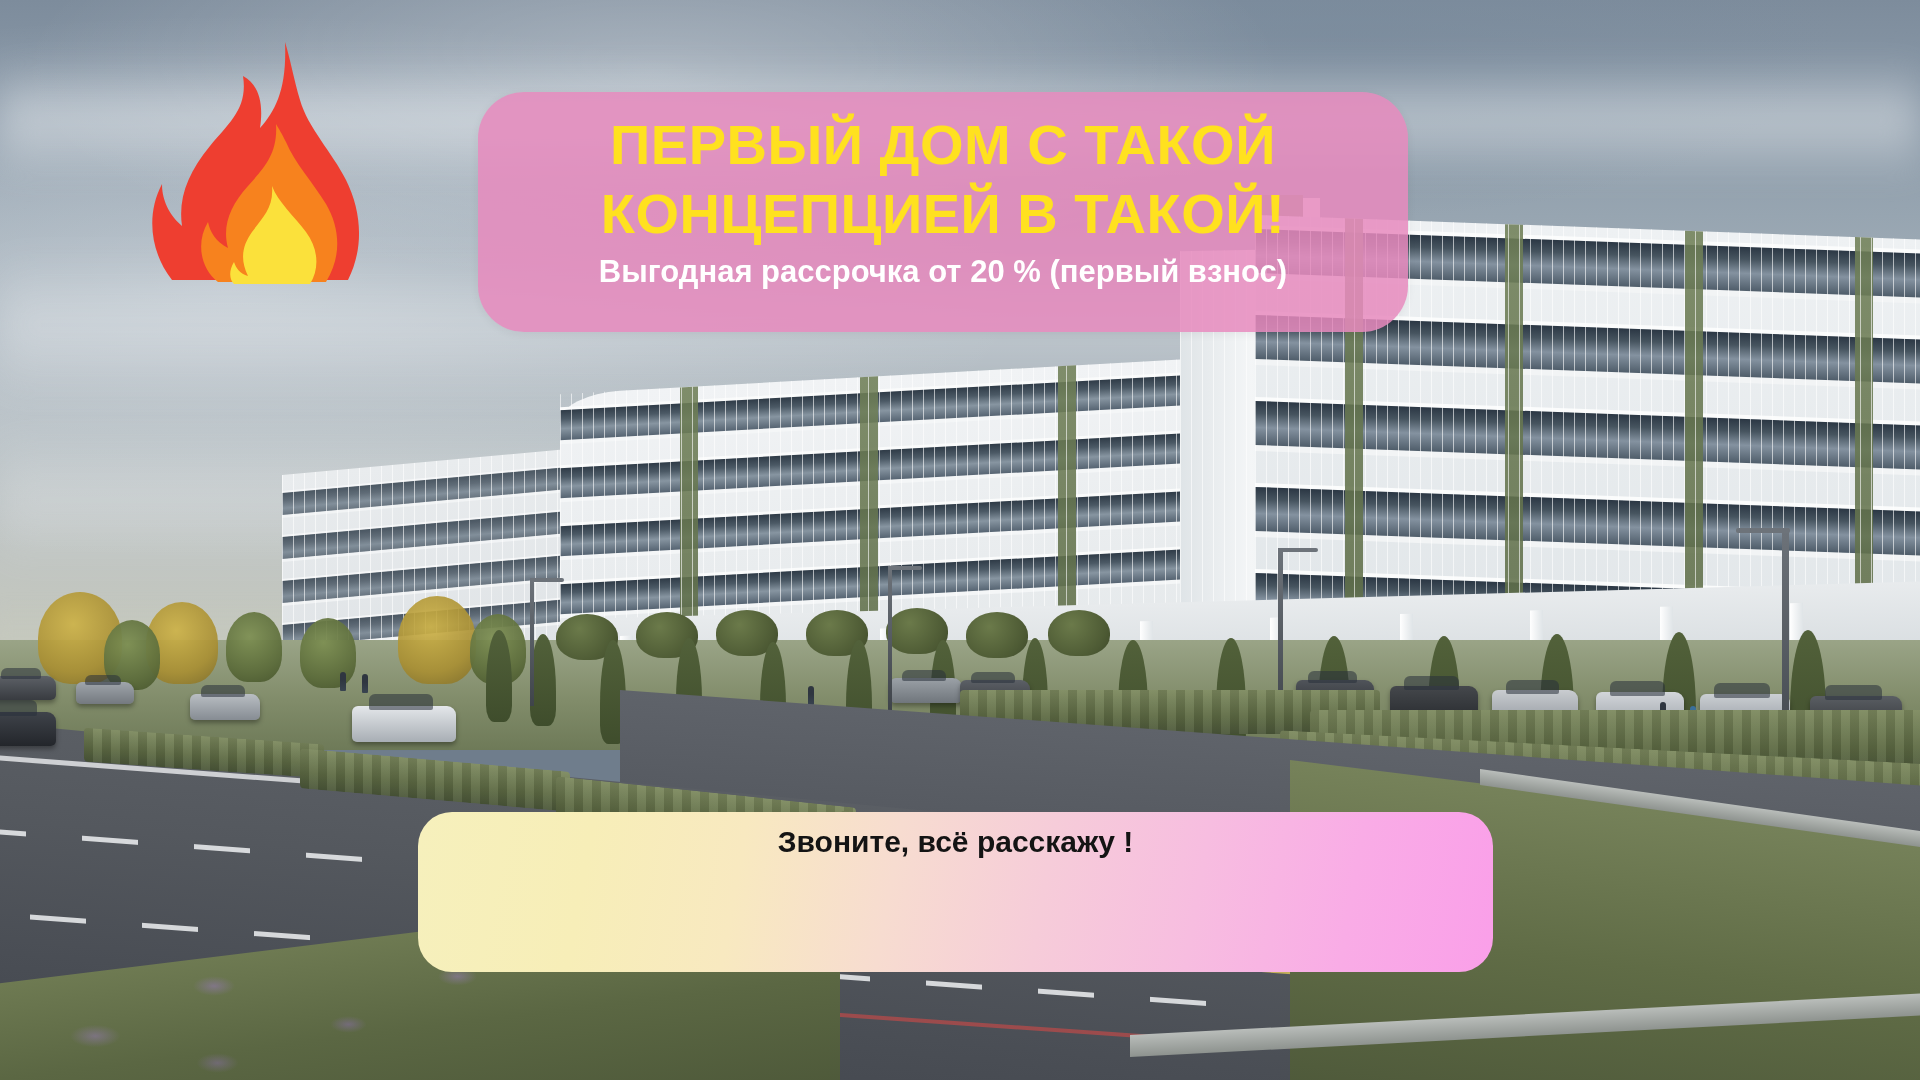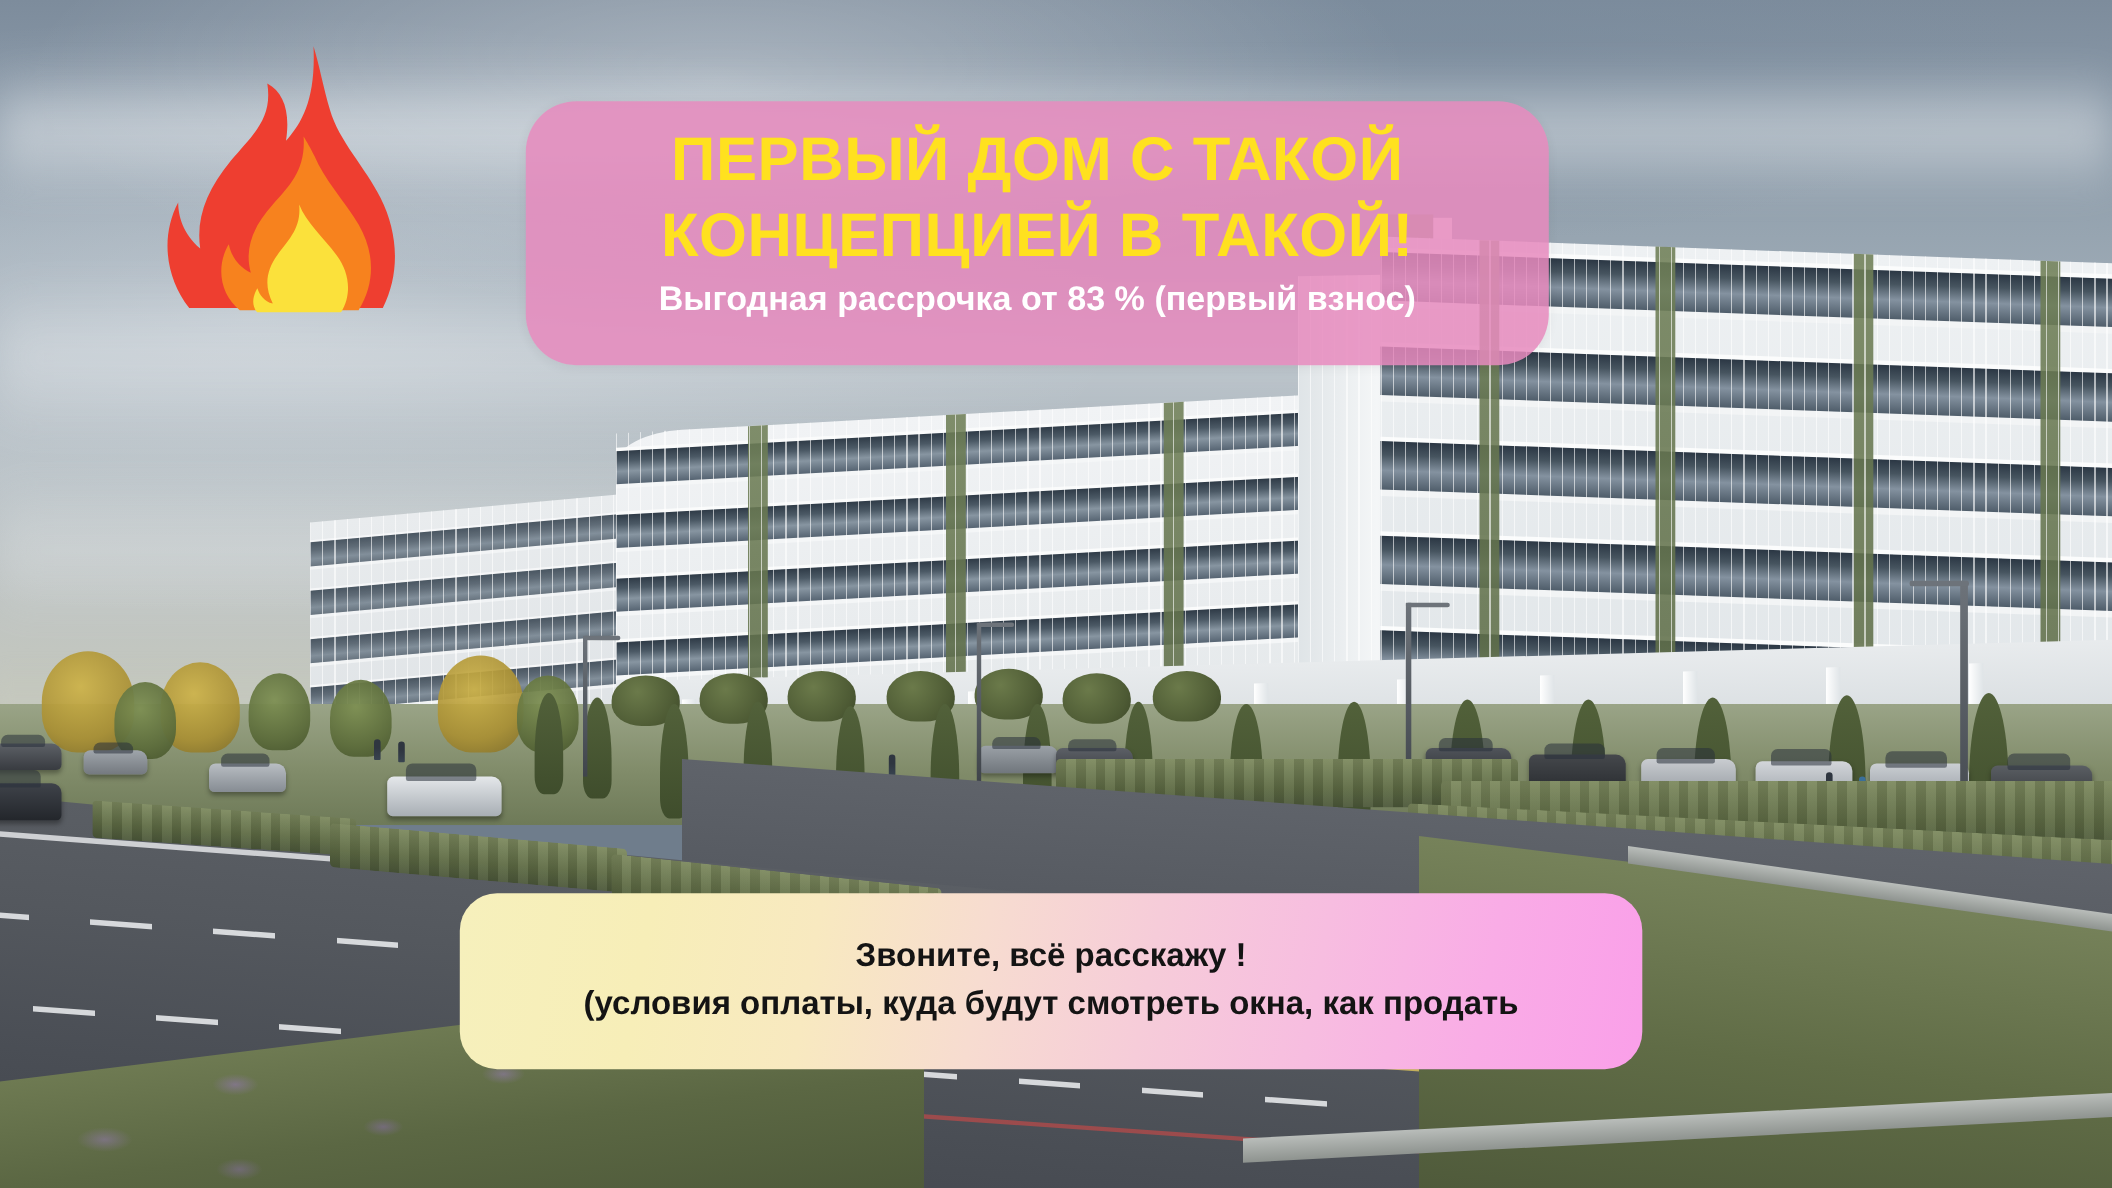--- a/index.html
+++ b/index.html
@@ -288,21 +288,21 @@
         #f6f0bc 0%,
         #f7eeb8 16%,
         #f8e9c0 30%,
         #f7dcd0 44%,
         #f6ccd9 58%,
         #f7bde0 72%,
         #f9ace6 86%,
         #fa9fe9 100%);
     border-radius: 34px;
     display: flex; flex-direction: column;
-    align-items: center; justify-content: center;
+    align-items: center; justify-content: space-between;
     padding: 8px 28px 10px;
   }
   .banner-bottom-line {
     color: #141414;
     font-family: "Liberation Sans", sans-serif;
     font-weight: bold;
     font-size: 30px;
     line-height: 1.46;
     white-space: nowrap;
     text-align: center;
@@ -506,21 +506,20 @@
                C80 236 82 244 86 248
                L162 248
                C172 232 170 212 158 196
                C146 180 130 166 124 150 Z" fill="#FBE13B"></path>
     </svg>
   </div>
 
   <div class="banner-top">
     <div class="banner-top-line">ПЕРВЫЙ ДОМ С ТАКОЙ</div>
     <div class="banner-top-line">КОНЦЕПЦИЕЙ В ТАКОЙ!</div>
-    <div class="banner-top-sub">Выгодная рассрочка  от 83 % (первый взнос)</div>
+    <div class="banner-top-sub">Выгодная рассрочка  от 20 % (первый взнос)</div>
   </div>
 
   <div class="banner-bottom">
     <div class="banner-bottom-line">Звоните, всё расскажу !</div>
-    <div class="banner-bottom-line">(условия оплаты, куда будут смотреть окна, как продать</div>
   </div>
 
 </div>
 
 </body></html>

